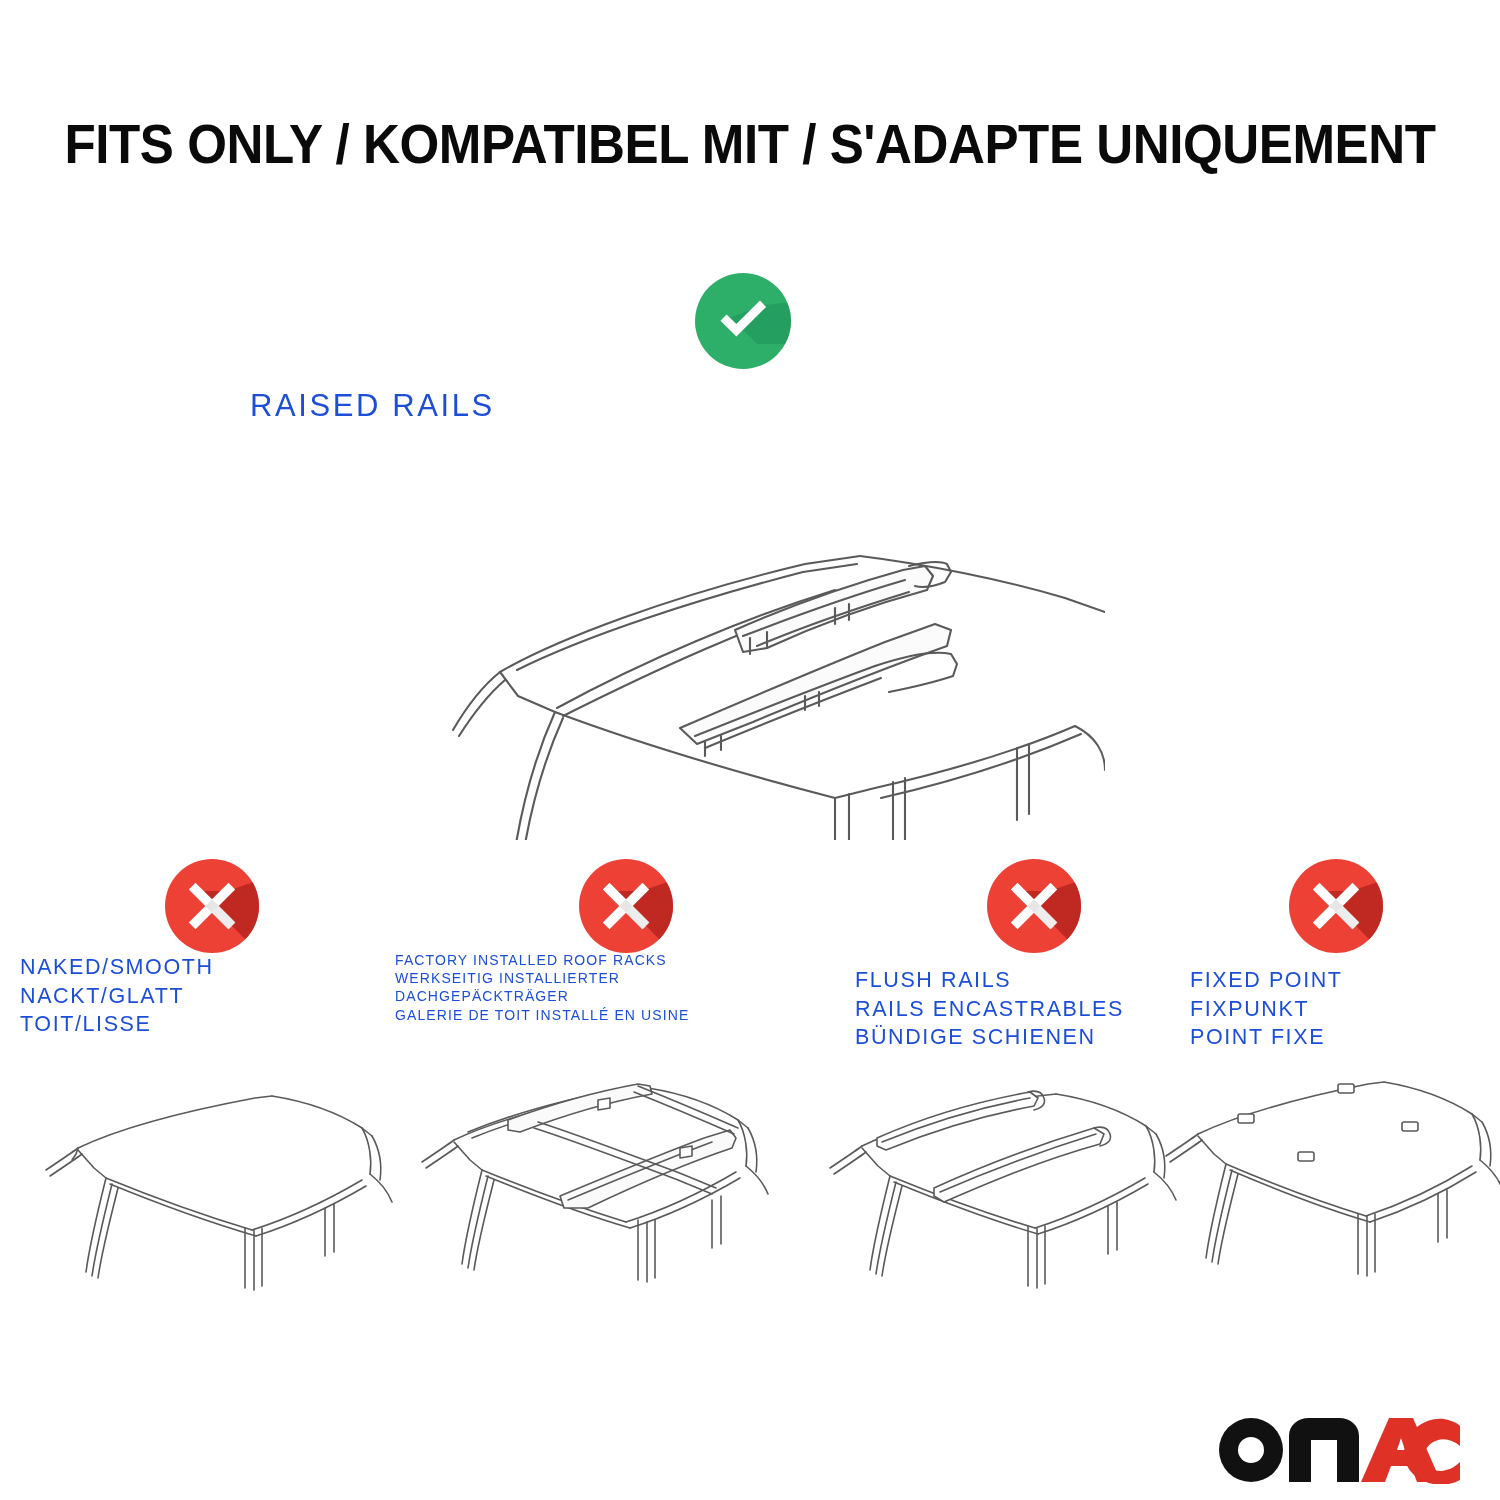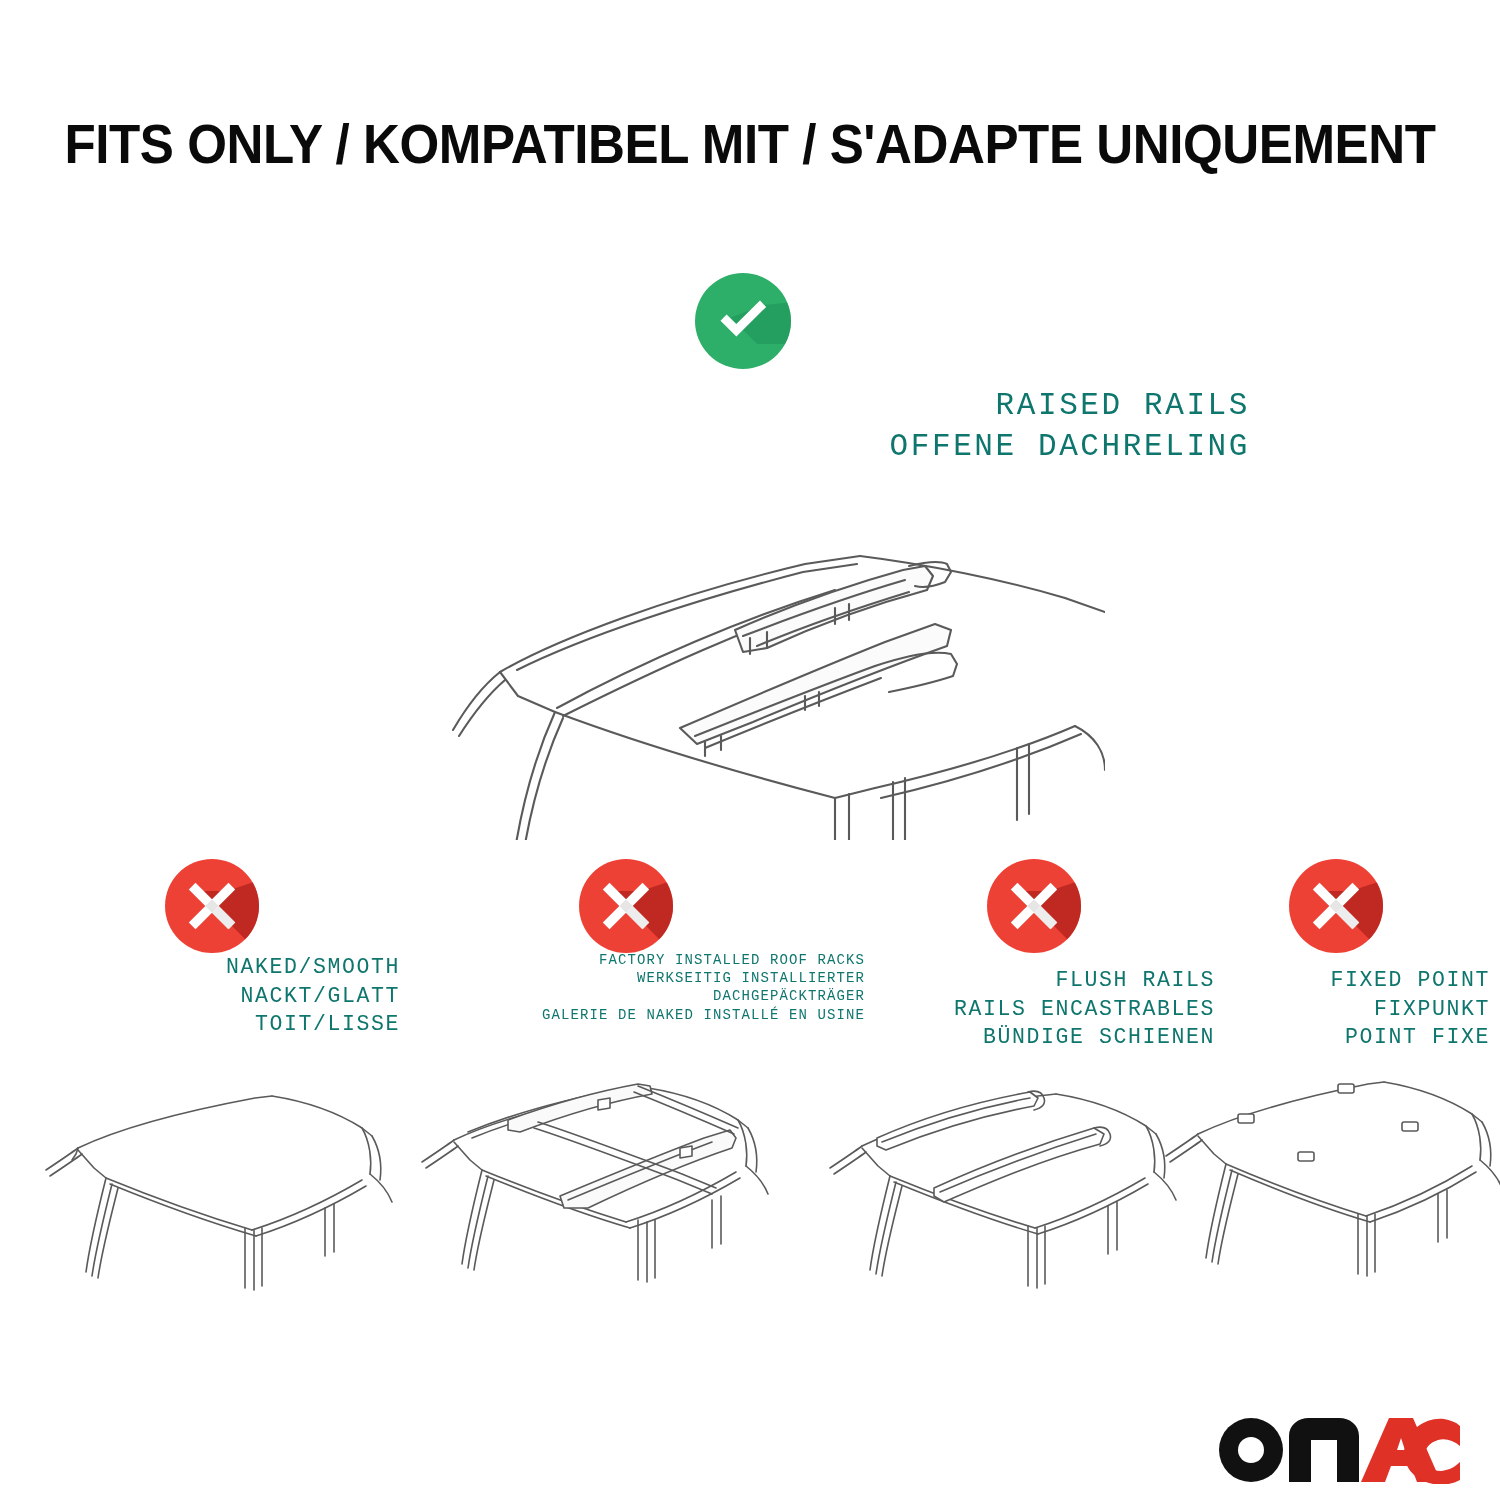--- a/index.html
+++ b/index.html
@@ -24,24 +24,24 @@
     transform-origin:50% 50%;
   }
 
   
   .icon-wrap{position:absolute;}
   .icon-wrap svg{display:block;}
 
   
   .caption{
     position:absolute;
-    text-align:right;
-    font-family:Liberation Mono, monospace;
+    text-align:left;
+    font-family:Liberation Sans, sans-serif;
     font-weight:400;
-    color:#0f766e;
+    color:#1d4ed8;
     line-height:1.30;
     letter-spacing:2.2px;
   }
   .caption.main{
     font-size:31px;
     letter-spacing:2.6px;
     line-height:1.32;
   }
   .caption .ln{display:block;white-space:nowrap;}
 
@@ -74,21 +74,20 @@
       <g clip-path="url(#cpGreen)">
         <path d="M36.5 45.5 L63 72 L99 72 L99 30 L70 33 Z" fill="#1E9158" opacity="0.55"></path>
       </g>
       <path d="M26.5 48.8 L32.6 42.4 L42.3 51.9 L66.0 28.6 L72.2 34.9 L42.4 64.4 Z" fill="#FFFFFF"></path>
       <circle cx="49" cy="49" r="48" fill="none" stroke="#2EAF69" stroke-width="0"></circle>
     </svg>
   </div>
 
   <div class="caption main" style="left:250px;top:378px;width:1000px;">
     <span class="ln">RAISED RAILS</span>
-    <span class="ln">OFFENE DACHRELING</span>
   </div>
 
   <div class="draw" style="left:405px;top:512px;width:700px;height:320px;">
     <svg width="700" height="320" viewBox="0 0 700 320">
       <g fill="none" stroke="#5a5a5a" stroke-width="2.1" stroke-linecap="round" stroke-linejoin="round">
 
         <path d="M95 152 C 150 120 265 76 400 44 L 455 36"></path>
         <path d="M455 36 C 520 44 600 60 660 78 L 700 92"></path>
         <path d="M95 152 L 113 176 L 150 192"></path>
         <path d="M150 192 C 230 222 330 252 430 278"></path>
@@ -206,21 +205,21 @@
       <path d="M31.5 24.8 L48 41.3 L64.5 24.8 L71.2 31.5 L54.7 48 L71.2 64.5 L64.5 71.2 L48 54.7 L31.5 71.2 L24.8 64.5 L41.3 48 L24.8 31.5 Z" fill="#FFFFFF"></path>
       <path d="M48 41.3 L54.7 48 L48 54.7 L41.3 48 Z" fill="#E6E6E6"></path>
       <path d="M54.7 48 L71.2 64.5 L64.5 71.2 L48 54.7 Z" fill="#EDEDED"></path>
     </svg>
   </div>
 
   <div class="caption tiny" style="left:395px;top:943px;width:470px;">
     <span class="ln">FACTORY INSTALLED ROOF RACKS</span>
     <span class="ln">WERKSEITIG INSTALLIERTER</span>
     <span class="ln">DACHGEPÄCKTRÄGER</span>
-    <span class="ln">GALERIE DE NAKED INSTALLÉ EN USINE</span>
+    <span class="ln">GALERIE DE TOIT INSTALLÉ EN USINE</span>
   </div>
 
   <div class="draw" style="left:412px;top:1060px;width:400px;height:250px;">
     <svg width="400" height="250" viewBox="0 0 400 250">
       <g fill="none" stroke="#5a5a5a" stroke-width="1.6" stroke-linecap="round" stroke-linejoin="round">
 
         <path d="M42 72 C 84 52 144 36 218 22 L 236 20"></path>
         <path d="M236 20 C 274 26 304 38 326 52 L 336 60"></path>
         <path d="M42 72 C 34 78 22 86 10 94"></path>
         <path d="M46 78 C 38 84 26 92 14 100"></path>

